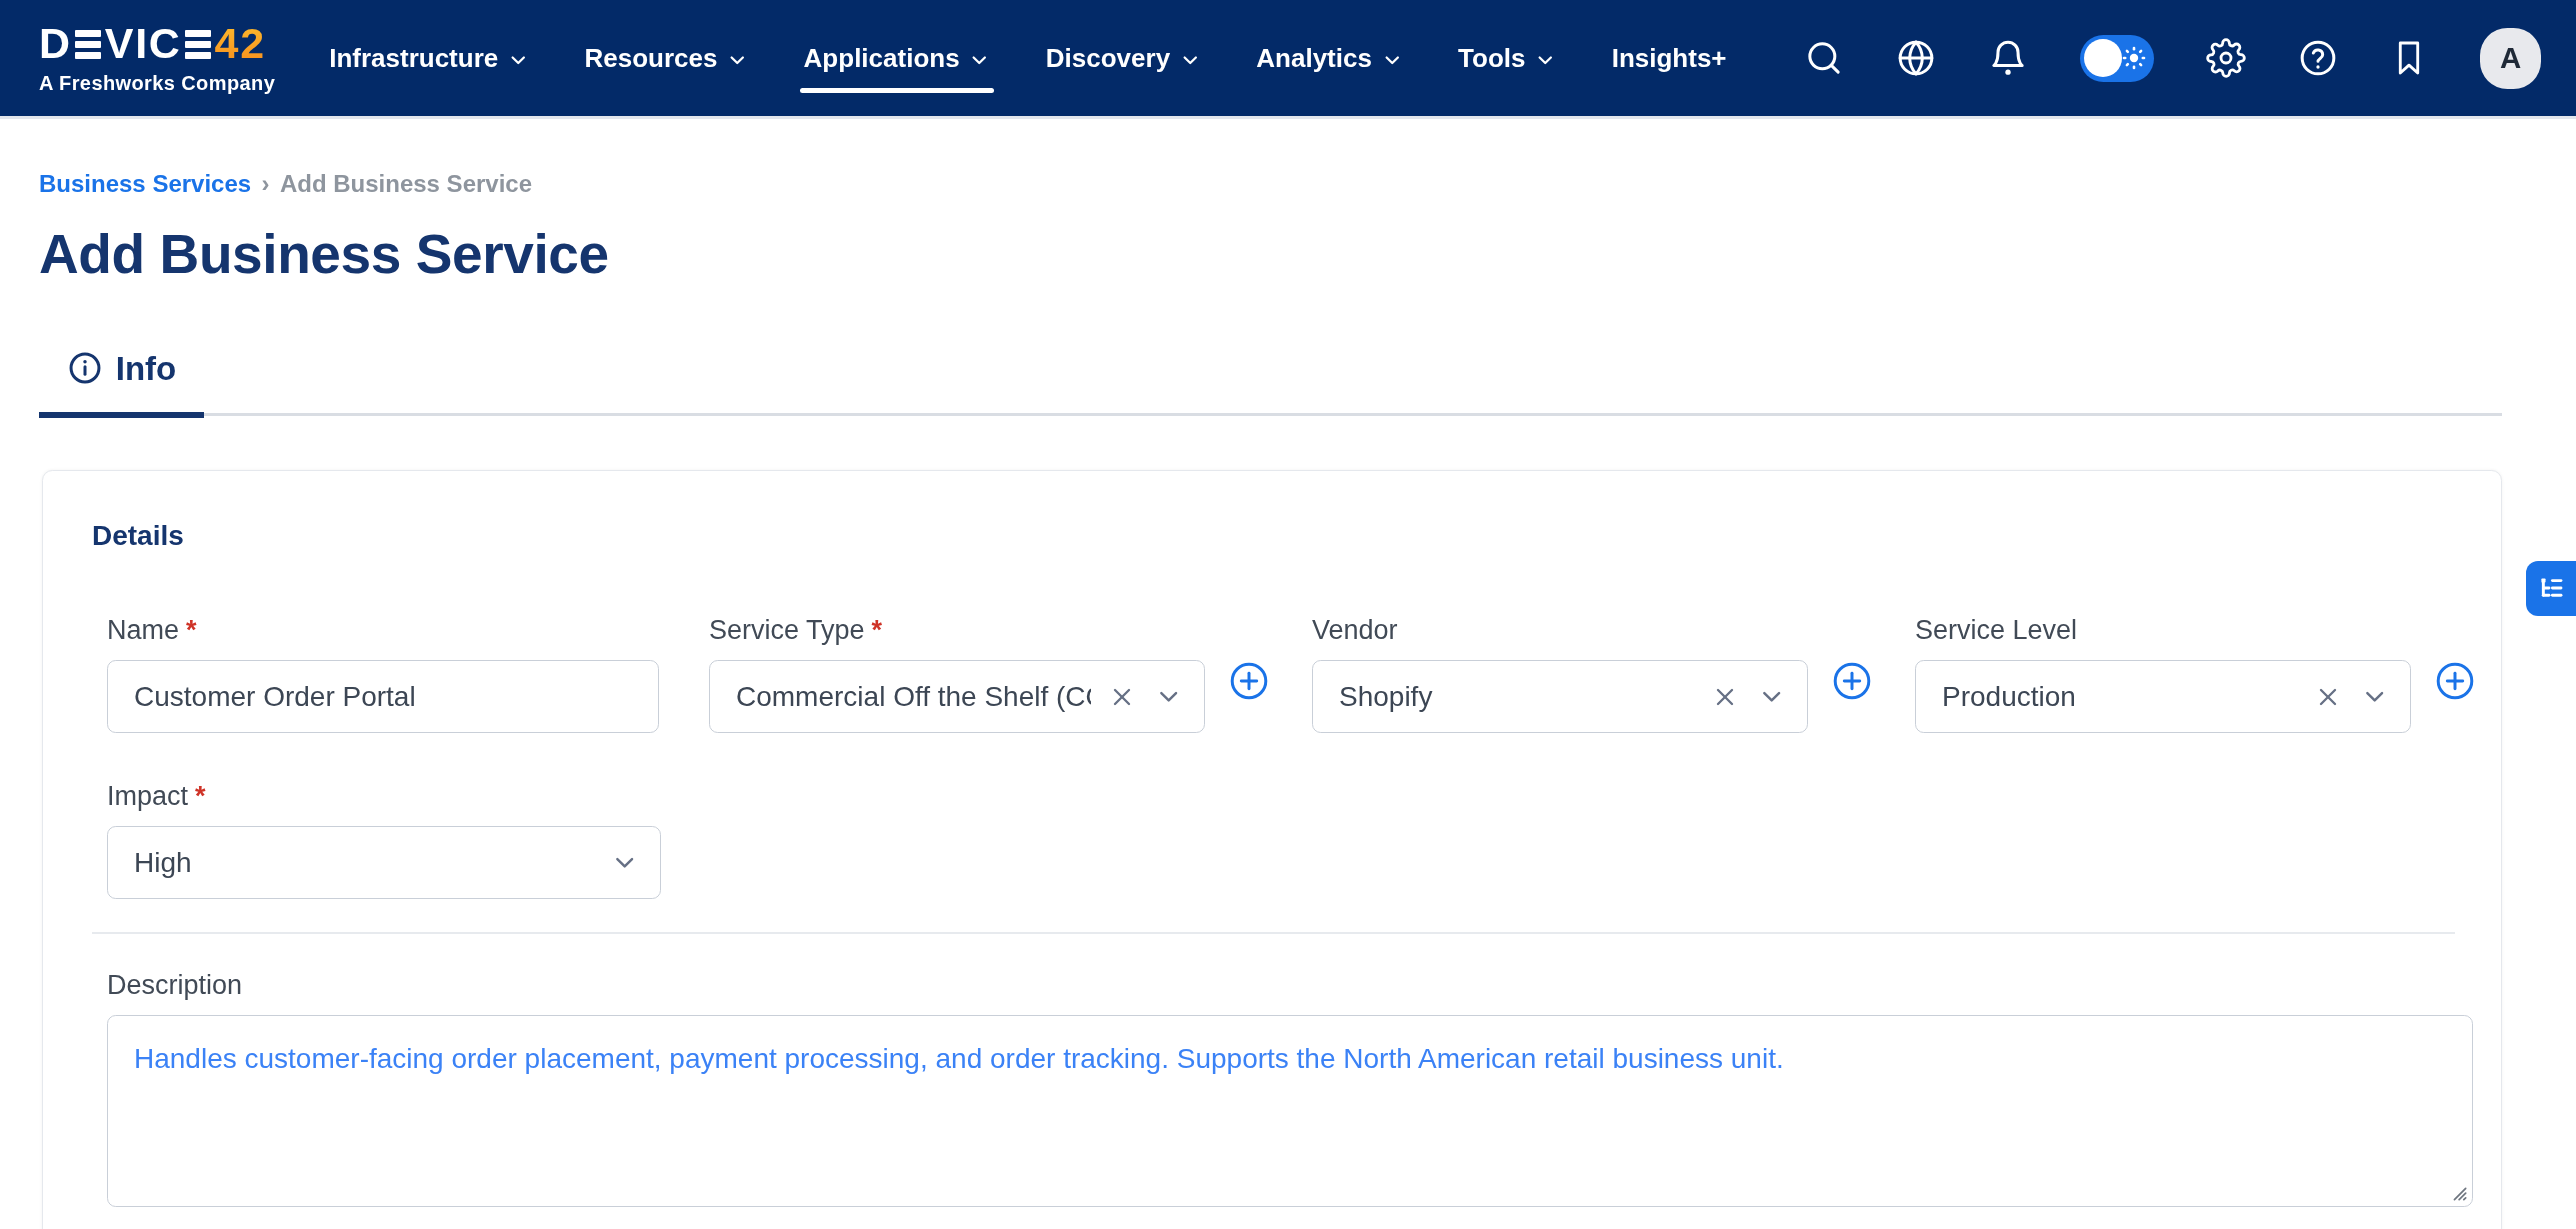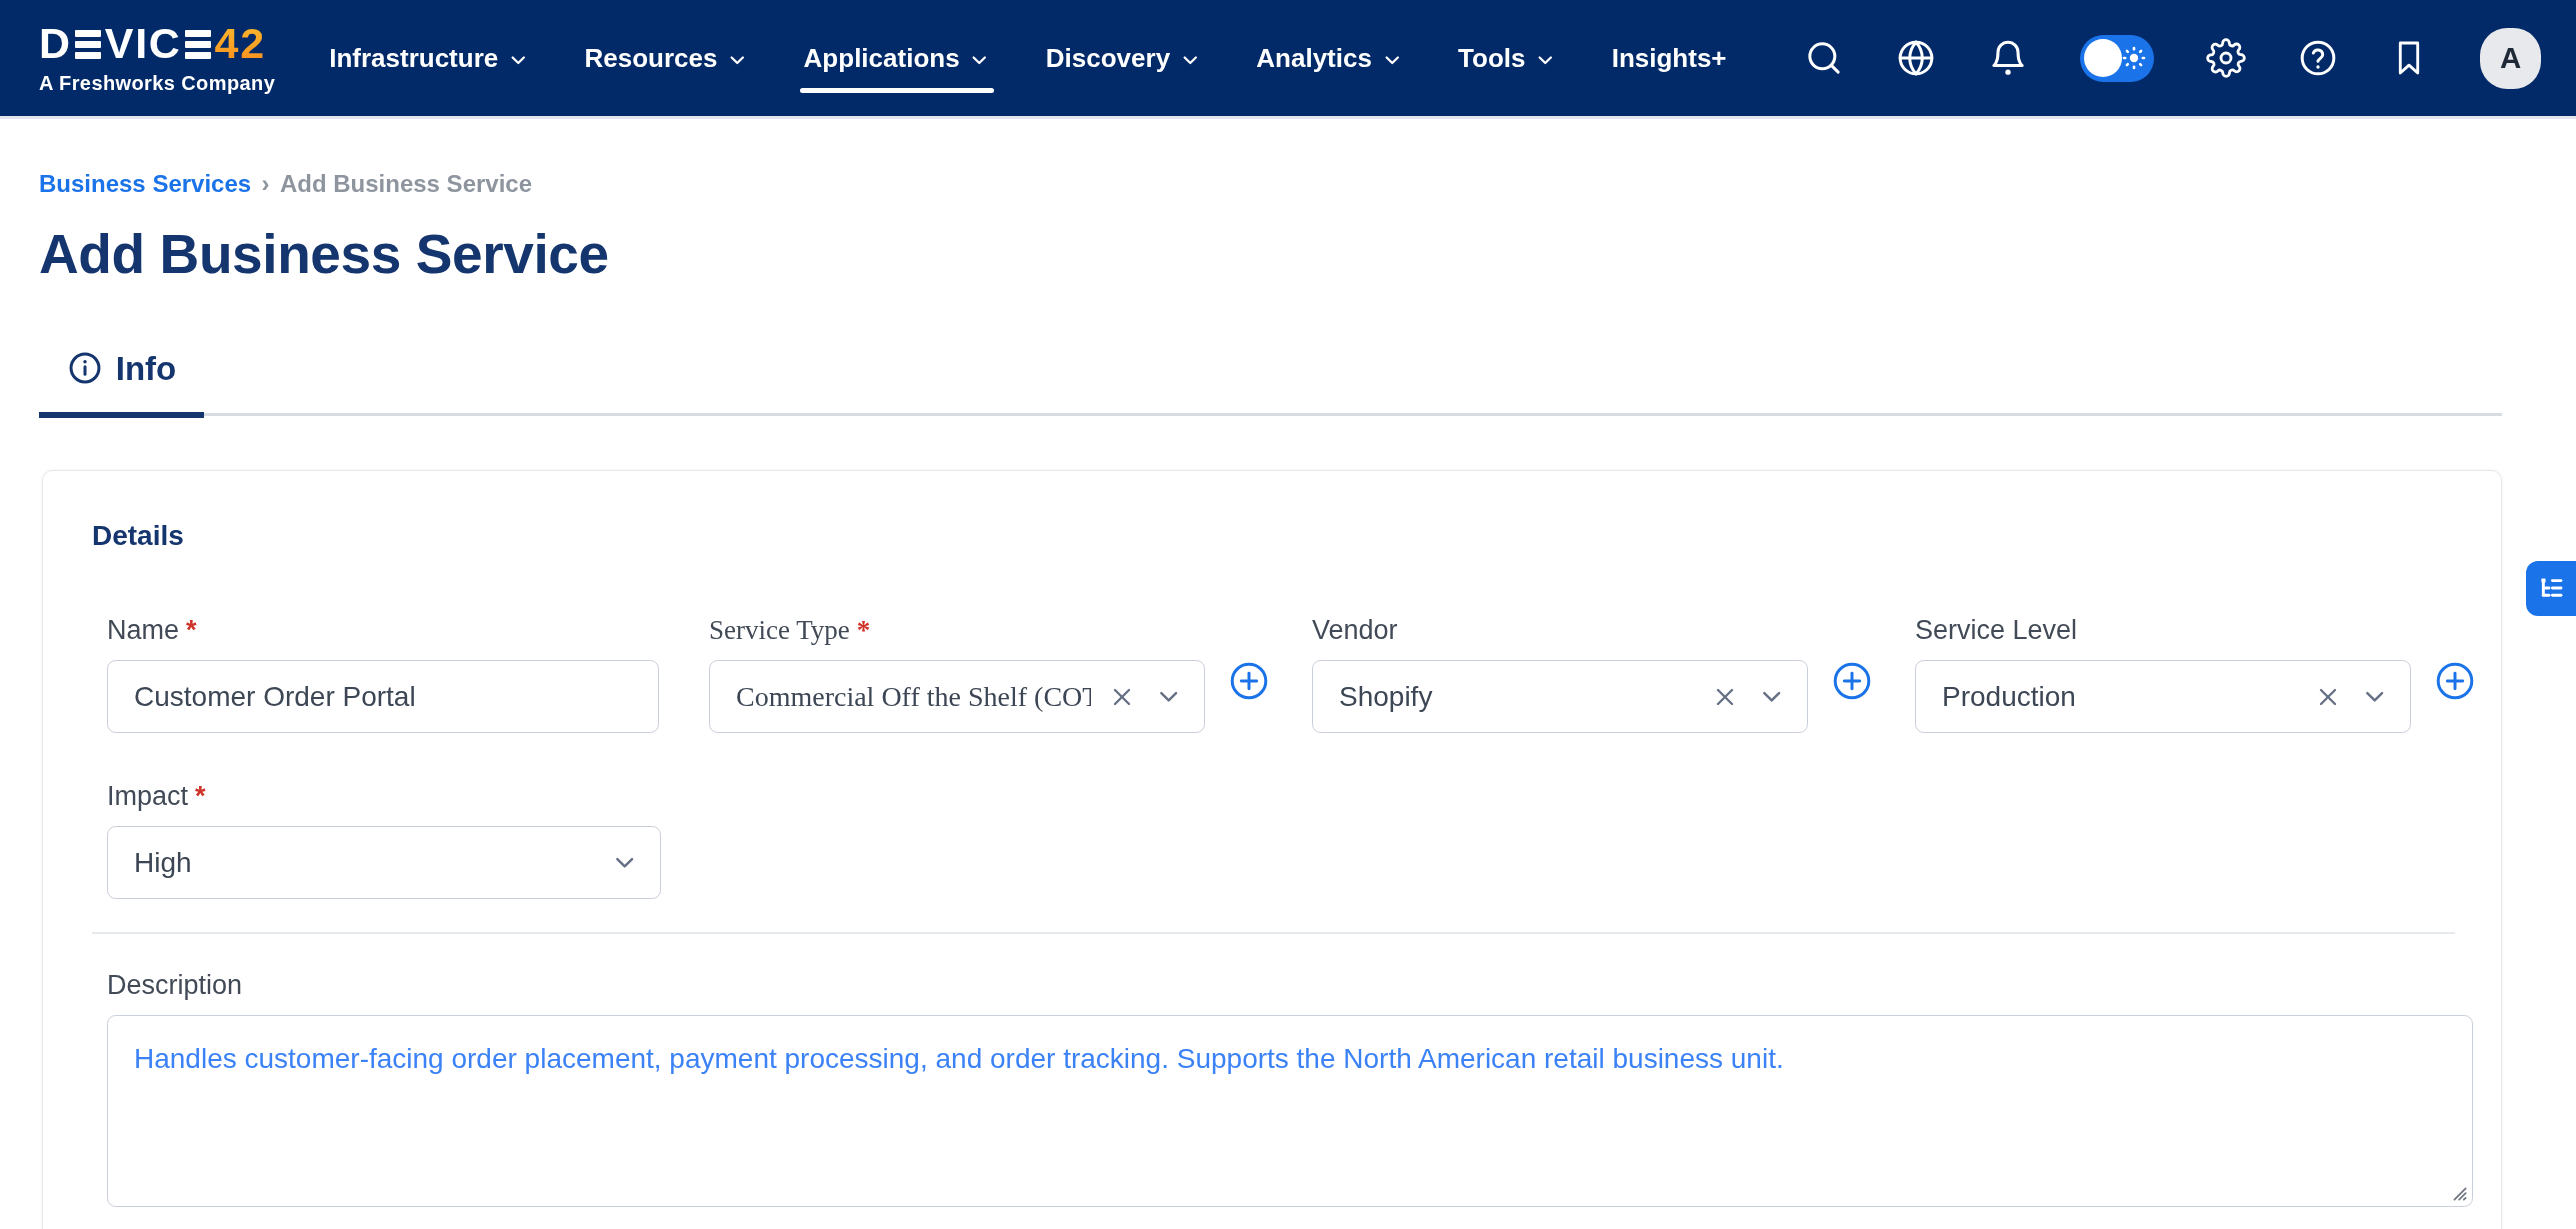--- a/index.html
+++ b/index.html
@@ -72,21 +72,21 @@
     font-family:"Liberation Sans","DejaVu Sans",sans-serif; }
   .select { height:73px; border:1.7px solid #c9cfd8; border-radius:8.7px; background:#fff;
     display:flex; align-items:center; padding:0 21px 0 26px; cursor:pointer; }
   .select .val { flex:1; font-size:28px; color:#3c4654; white-space:nowrap; overflow:hidden; }
   .select .icx { color:#667085; margin-left:17.3px; flex:none; cursor:pointer; }
   .w573 { width:496px; } .w640 { width:554px; }
   .plus-btn { background:none; border:none; cursor:pointer; color:#1a73e8;
     margin-left:22.5px; display:flex; align-items:center; }
 
   .f-name { left:49px; top:144px; }
-  .f-stype { left:651px; top:144px;font-family:Liberation Serif, serif; }
+  .f-stype { left:651px; top:144px; }
   .f-vendor { left:1254px; top:144px; }
   .f-slevel { left:1857px; top:144px; }
   .f-impact { left:49px; top:310px; }
 
   .divider { position:absolute; left:49px; top:461px; width:2363px; height:1.7px; background:#e7eaee; }
 
   .f-desc { left:49px; top:499px; }
   .ta-wrap { position:relative; width:2366px; height:192px; }
   .ta-wrap textarea { width:100%; height:100%; border:1.7px solid #c9cfd8; border-radius:8.7px;
     resize:none; outline:none; font-size:28px; color:#3b82f6; padding:22.5px 26px;

